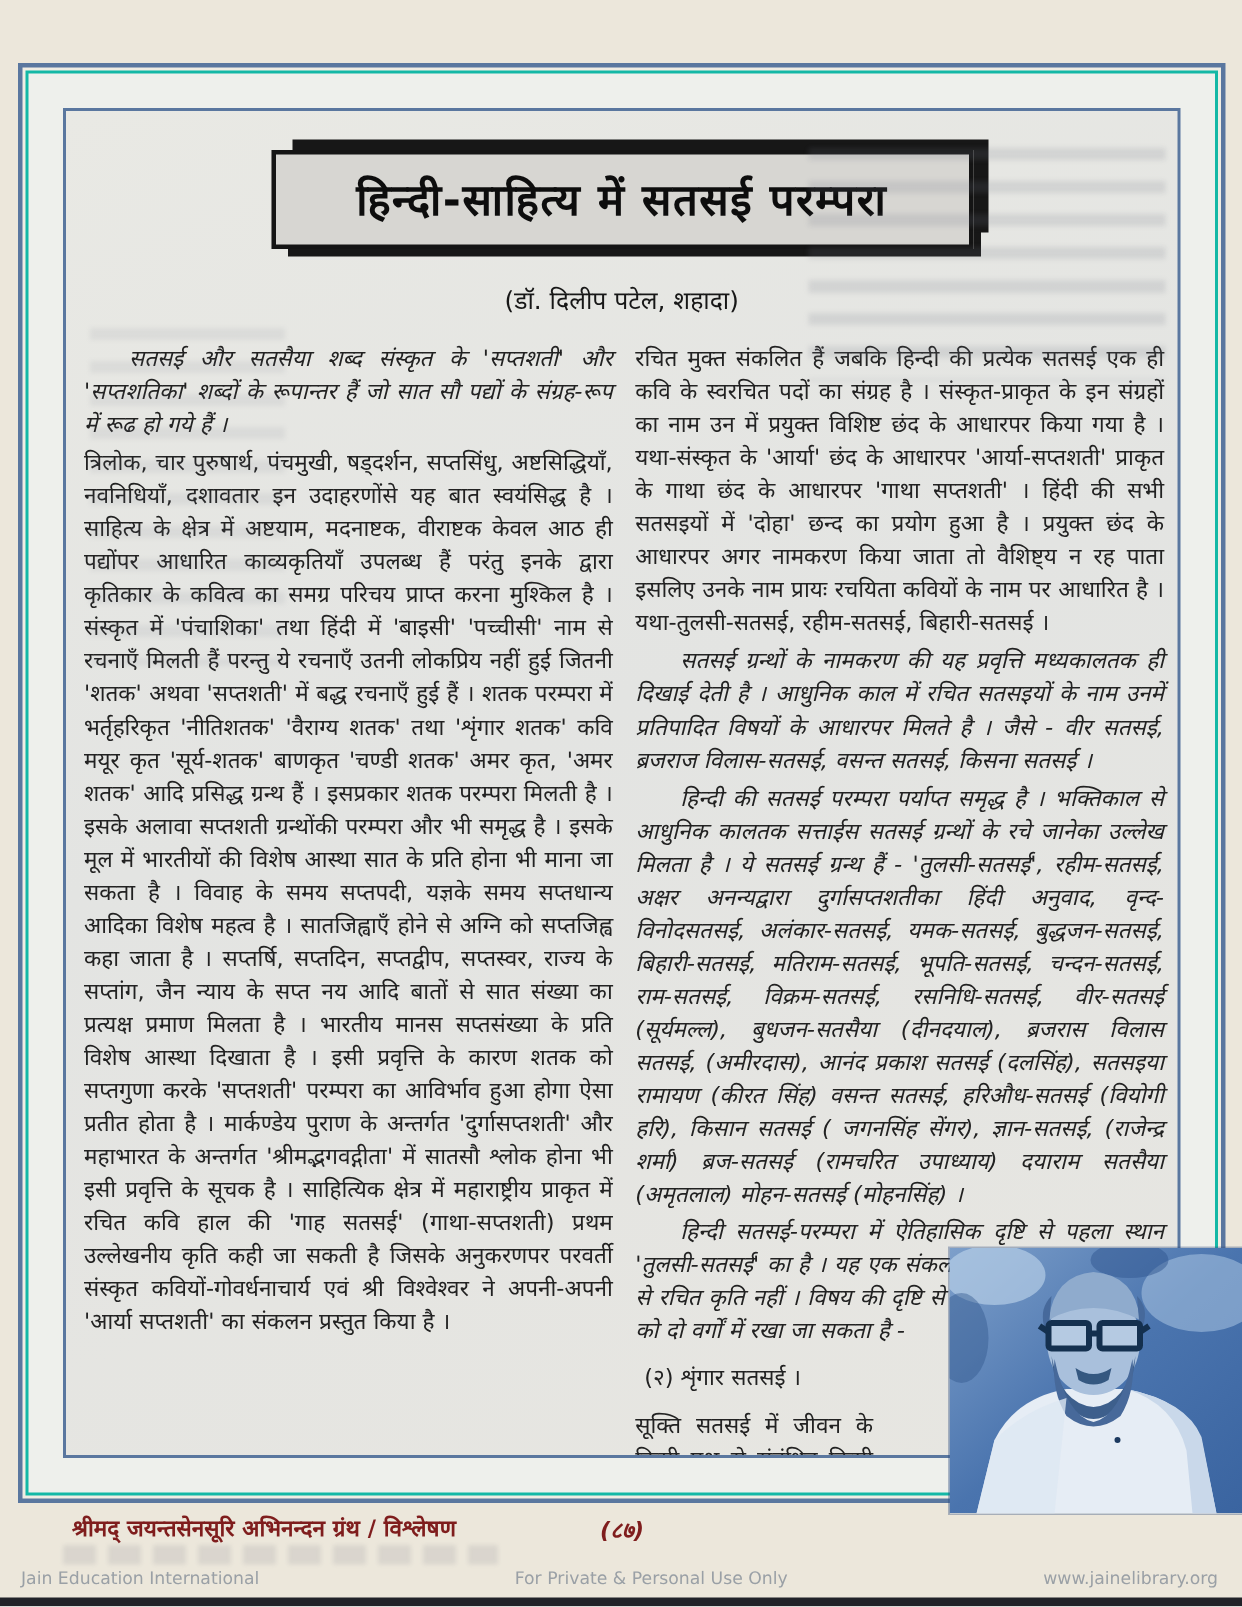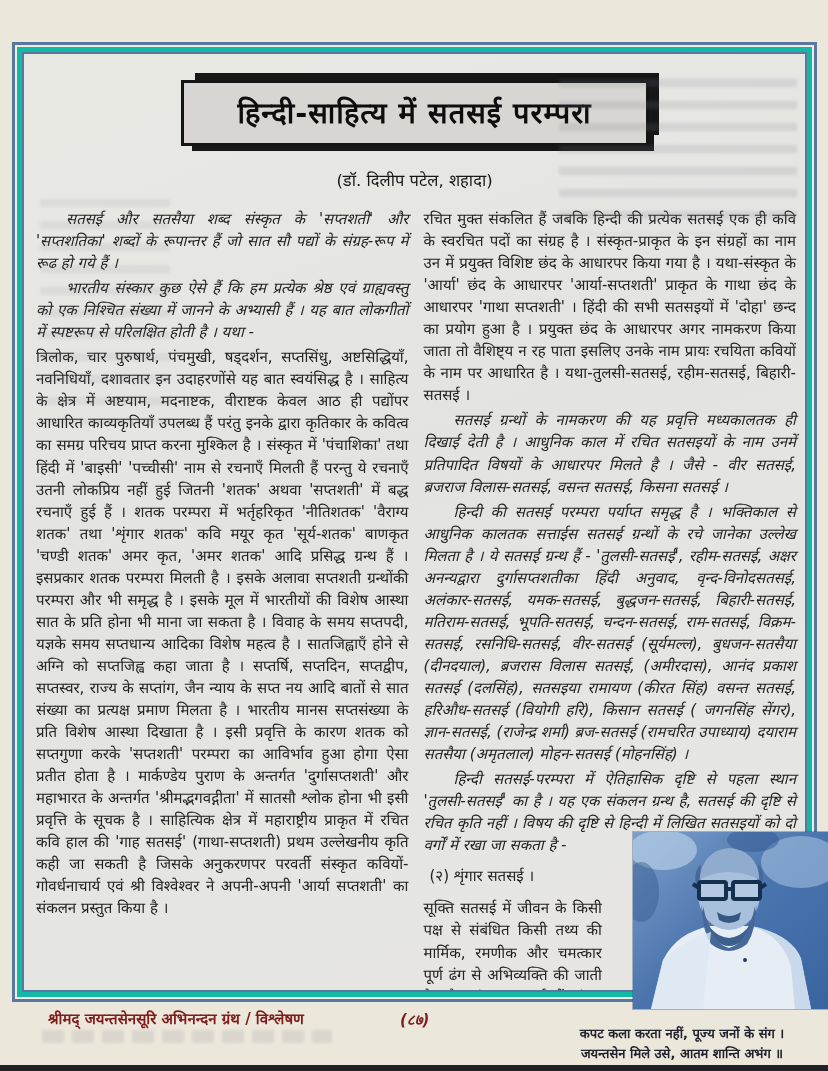--- a/index.html
+++ b/index.html
@@ -9,21 +9,21 @@
     font-family:"DejaVu Sans", sans-serif;
     overflow:hidden; color:#1e1e1e;
   }
   
   .frame-outer{
     position:absolute; left:12px; top:42px; width:805px; height:960px;
     box-sizing:border-box; border:3px solid #5a779f; background:#f0ede3; padding:2px;
   }
   .frame-mid{
     box-sizing:border-box; height:100%;
-    border:5px solid #14b8a6; background:#eef0ec; padding:0;
+    border:2px solid #14b8a6; background:#eef0ec; padding:23px;
   }
   .frame-inner{
     position:relative; box-sizing:border-box; height:100%;
     border:2px solid #5a779f;
     background:linear-gradient(160deg,#e9e9e4 0%,#e3e4e2 45%,#e7e6e1 100%);
     overflow:hidden;
   }
   
   .ghost{
     position:absolute; filter:blur(1.7px); opacity:.55; pointer-events:none;
@@ -108,21 +108,20 @@
         <div class="title-box">
           <span>हिन्दी-साहित्य में सतसई परम्परा</span>
         </div>
 
         <div class="author">(डॉ. दिलीप पटेल, शहादा)</div>
 
         <div class="columns">
 
           <div class="col">
             <p class="ind">सतसई और सतसैया शब्द संस्कृत के 'सप्तशती' और 'सप्तशतिका' शब्दों के रूपान्तर हैं जो सात सौ पद्यों के संग्रह-रूप में रूढ हो गये हैं ।</p>
-            <p class="ind">भारतीय संस्कार कुछ ऐसे हैं कि हम प्रत्येक श्रेष्ठ एवं ग्राह्यवस्तु को एक निश्चित संख्या में जानने के अभ्यासी हैं । यह बात लोकगीतों में स्पष्टरूप से परिलक्षित होती है । यथा -</p>
             <p>त्रिलोक, चार पुरुषार्थ, पंचमुखी, षड्दर्शन, सप्तसिंधु, अष्टसिद्धियाँ, नवनिधियाँ, दशावतार इन उदाहरणोंसे यह बात स्वयंसिद्ध है । साहित्य के क्षेत्र में अष्टयाम, मदनाष्टक, वीराष्टक केवल आठ ही पद्योंपर आधारित काव्यकृतियाँ उपलब्ध हैं परंतु इनके द्वारा कृतिकार के कवित्व का समग्र परिचय प्राप्त करना मुश्किल है । संस्कृत में 'पंचाशिका' तथा हिंदी में 'बाइसी' 'पच्चीसी' नाम से रचनाएँ मिलती हैं परन्तु ये रचनाएँ उतनी लोकप्रिय नहीं हुई जितनी 'शतक' अथवा 'सप्तशती' में बद्ध रचनाएँ हुई हैं । शतक परम्परा में भर्तृहरिकृत 'नीतिशतक' 'वैराग्य शतक' तथा 'शृंगार शतक' कवि मयूर कृत 'सूर्य-शतक' बाणकृत 'चण्डी शतक' अमर कृत, 'अमर शतक' आदि प्रसिद्ध ग्रन्थ हैं । इसप्रकार शतक परम्परा मिलती है । इसके अलावा सप्तशती ग्रन्थोंकी परम्परा और भी समृद्ध है । इसके मूल में भारतीयों की विशेष आस्था सात के प्रति होना भी माना जा सकता है । विवाह के समय सप्तपदी, यज्ञके समय सप्तधान्य आदिका विशेष महत्व है । सातजिह्वाएँ होने से अग्नि को सप्तजिह्व कहा जाता है । सप्तर्षि, सप्तदिन, सप्तद्वीप, सप्तस्वर, राज्य के सप्तांग, जैन न्याय के सप्त नय आदि बातों से सात संख्या का प्रत्यक्ष प्रमाण मिलता है । भारतीय मानस सप्तसंख्या के प्रति विशेष आस्था दिखाता है । इसी प्रवृत्ति के कारण शतक को सप्तगुणा करके 'सप्तशती' परम्परा का आविर्भाव हुआ होगा ऐसा प्रतीत होता है । मार्कण्डेय पुराण के अन्तर्गत 'दुर्गासप्तशती' और महाभारत के अन्तर्गत 'श्रीमद्भगवद्गीता' में सातसौ श्लोक होना भी इसी प्रवृत्ति के सूचक है । साहित्यिक क्षेत्र में महाराष्ट्रीय प्राकृत में रचित कवि हाल की 'गाह सतसई' (गाथा-सप्तशती) प्रथम उल्लेखनीय कृति कही जा सकती है जिसके अनुकरणपर परवर्ती संस्कृत कवियों-गोवर्धनाचार्य एवं श्री विश्वेश्वर ने अपनी-अपनी 'आर्या सप्तशती' का संकलन प्रस्तुत किया है ।</p>
 
           </div>
 
           <div class="col">
             <p>रचित मुक्त संकलित हैं जबकि हिन्दी की प्रत्येक सतसई एक ही कवि के स्वरचित पदों का संग्रह है । संस्कृत-प्राकृत के इन संग्रहों का नाम उन में प्रयुक्त विशिष्ट छंद के आधारपर किया गया है । यथा-संस्कृत के 'आर्या' छंद के आधारपर 'आर्या-सप्तशती' प्राकृत के गाथा छंद के आधारपर 'गाथा सप्तशती' । हिंदी की सभी सतसइयों में 'दोहा' छन्द का प्रयोग हुआ है । प्रयुक्त छंद के आधारपर अगर नामकरण किया जाता तो वैशिष्ट्य न रह पाता इसलिए उनके नाम प्रायः रचयिता कवियों के नाम पर आधारित है । यथा-तुलसी-सतसई, रहीम-सतसई, बिहारी-सतसई ।</p>
             <p class="ind">सतसई ग्रन्थों के नामकरण की यह प्रवृत्ति मध्यकालतक ही दिखाई देती है । आधुनिक काल में रचित सतसइयों के नाम उनमें प्रतिपादित विषयों के आधारपर मिलते है । जैसे - वीर सतसई, ब्रजराज विलास-सतसई, वसन्त सतसई, किसना सतसई ।</p>
             <p class="ind">हिन्दी की सतसई परम्परा पर्याप्त समृद्ध है । भक्तिकाल से आधुनिक कालतक सत्ताईस सतसई ग्रन्थों के रचे जानेका उल्लेख मिलता है । ये सतसई ग्रन्थ हैं - 'तुलसी-सतसई', रहीम-सतसई, अक्षर अनन्यद्वारा दुर्गासप्तशतीका हिंदी अनुवाद, वृन्द-विनोदसतसई, अलंकार-सतसई, यमक-सतसई, बुद्धजन-सतसई, बिहारी-सतसई, मतिराम-सतसई, भूपति-सतसई, चन्दन-सतसई, राम-सतसई, विक्रम-सतसई, रसनिधि-सतसई, वीर-सतसई (सूर्यमल्ल), बुधजन-सतसैया (दीनदयाल), ब्रजरास विलास सतसई, (अमीरदास), आनंद प्रकाश सतसई (दलसिंह), सतसइया रामायण (कीरत सिंह) वसन्त सतसई, हरिऔध-सतसई (वियोगी हरि), किसान सतसई ( जगनसिंह सेंगर), ज्ञान-सतसई, (राजेन्द्र शर्मा) ब्रज-सतसई (रामचरित उपाध्याय) दयाराम सतसैया (अमृतलाल) मोहन-सतसई (मोहनसिंह) ।</p>
             <p class="ind">हिन्दी सतसई-परम्परा में ऐतिहासिक दृष्टि से पहला स्थान 'तुलसी-सतसई' का है । यह एक संकलन ग्रन्थ है, सतसई की दृष्टि से रचित कृति नहीं । विषय की दृष्टि से हिन्दी में लिखित सतसइयों को दो वर्गों में रखा जा सकता है -</p>
             <p class="list-item list-gap">(२) शृंगार सतसई ।</p>
@@ -178,21 +177,22 @@
     </svg>
   </div>
 
   <div class="footer-line">
     <span class="book-title">श्रीमद् जयन्तसेनसूरि अभिनन्दन ग्रंथ / विश्लेषण</span>
     <span class="page-num">(८७)</span>
   </div>
 
   <div class="ghost-bl"></div>
 
-  <div class="footer-verse">
-    <div>कपट कला करता नहीं, पूज्य जनों के संग ।</div>
-    <div>जयन्तसेन मिले उसे, आतम शान्ति अभंग ॥</div>
+
+  <div class="credits">
+    <span>Jain Education International</span>
+    <span>For Private &amp; Personal Use Only</span>
+    <span>www.jainelibrary.org</span>
   </div>
-
 
   <div class="bottom-bar"></div>
 
 </div>
 
 </body></html>

